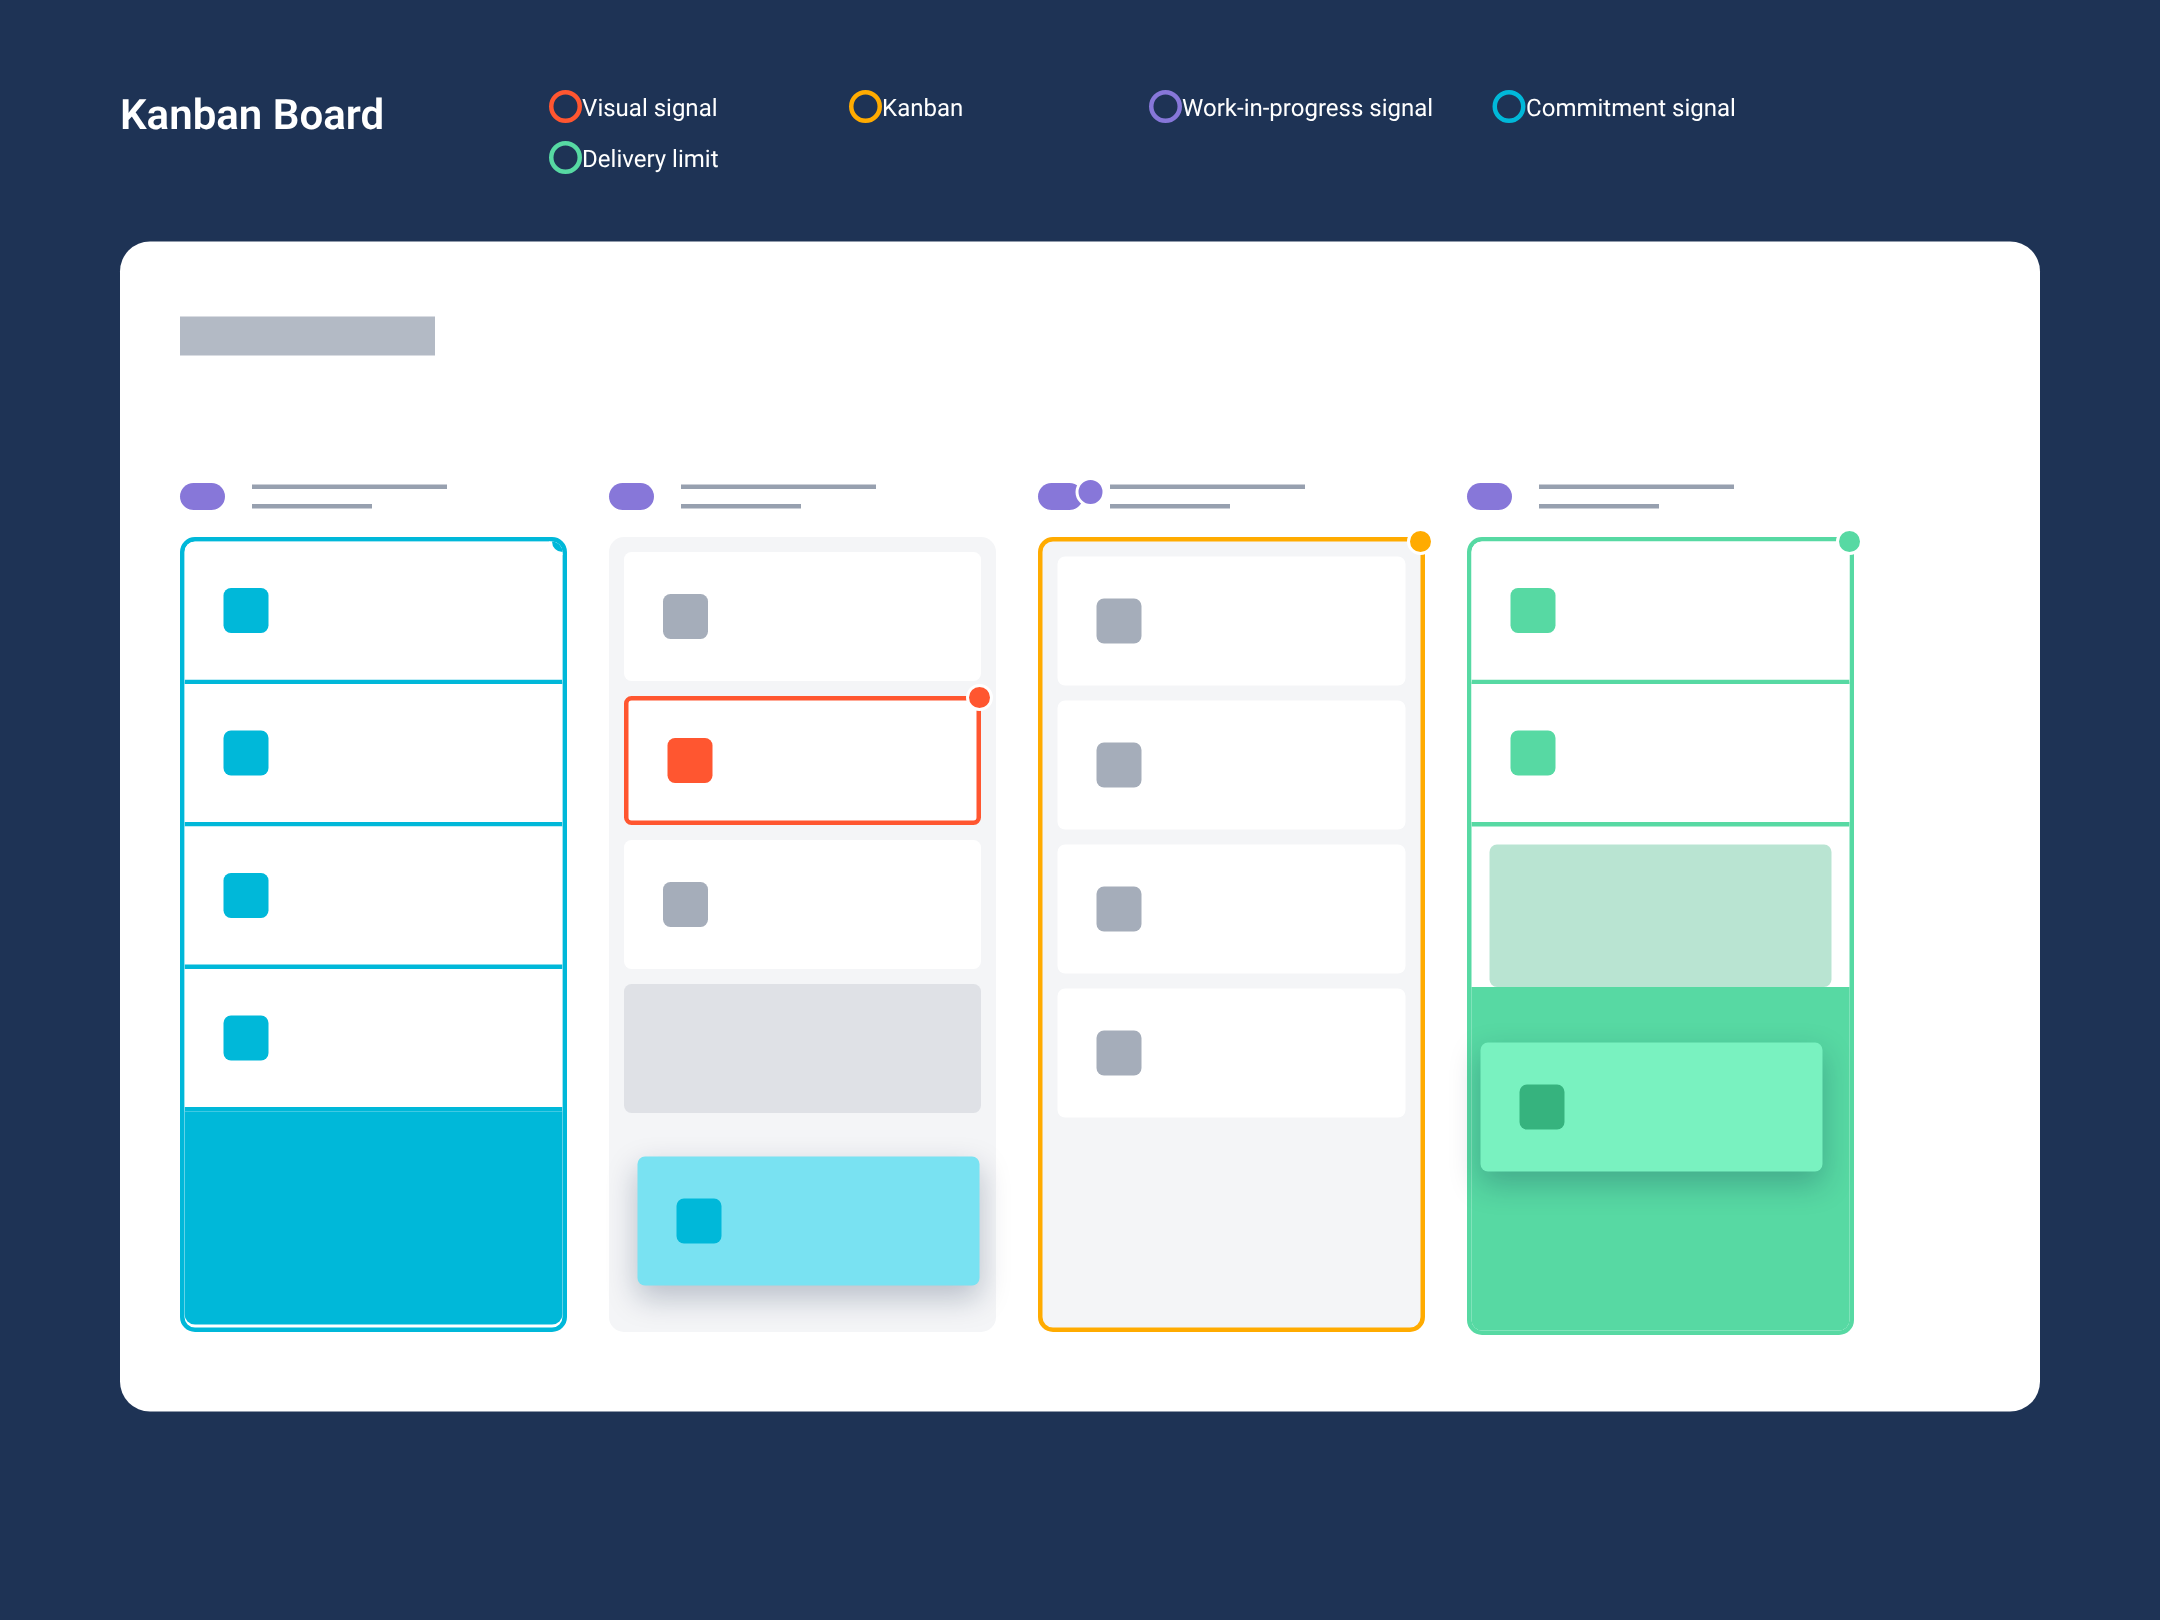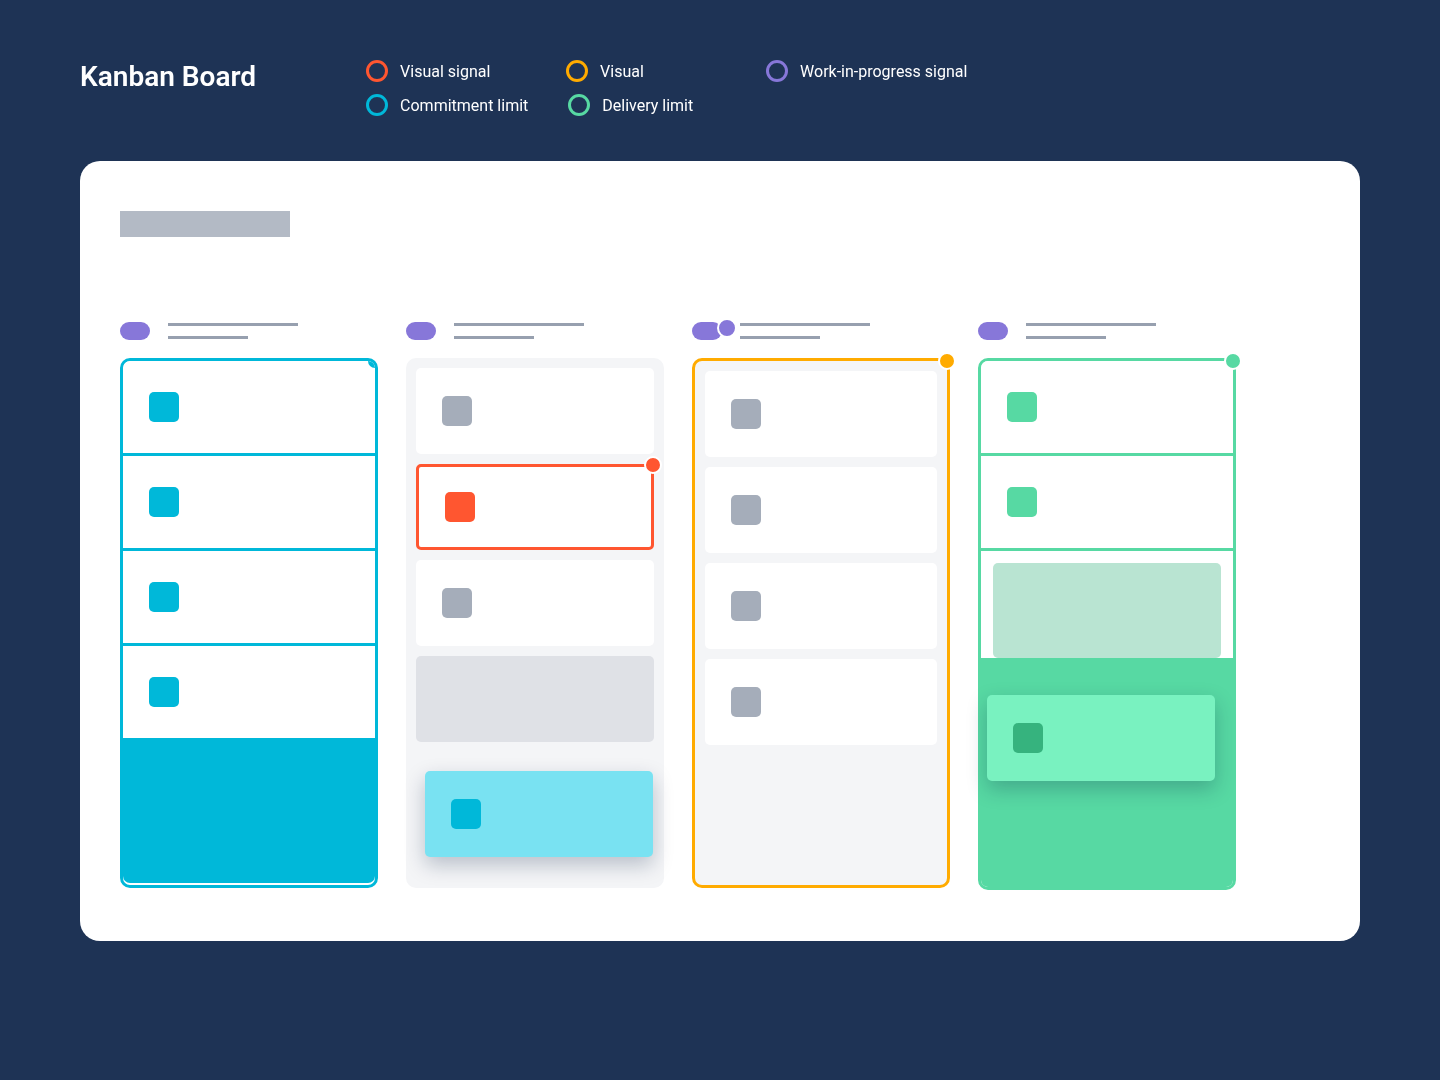--- a/index.html
+++ b/index.html
@@ -24,21 +24,20 @@
     }
     .legend {
       display: flex;
       flex-wrap: wrap;
       gap: 12px 40px;
       max-width: 800px;
     }
     .legend-item {
       display: flex;
       align-items: center;
-      gap: 12px;
       min-width: 160px;
     }
     .legend-circle {
       width: 22px;
       height: 22px;
       border-radius: 50%;
       border: 3px solid;
       flex-shrink: 0;
     }
     .legend-label {
@@ -239,29 +238,29 @@
 
 <div class="header">
   <div class="title">Kanban Board</div>
   <div class="legend">
     <div class="legend-item">
       <div class="legend-circle" style="border-color:#ff5630"></div>
       <div class="legend-label">Visual signal</div>
     </div>
     <div class="legend-item">
       <div class="legend-circle" style="border-color:#ffab00"></div>
-      <div class="legend-label">Visual</div>
+      <div class="legend-label">Kanban</div>
     </div>
     <div class="legend-item">
       <div class="legend-circle" style="border-color:#8777d9"></div>
       <div class="legend-label">Work-in-progress signal</div>
     </div>
     <div class="legend-item">
       <div class="legend-circle" style="border-color:#00b8d9"></div>
-      <div class="legend-label">Commitment limit</div>
+      <div class="legend-label">Commitment signal</div>
     </div>
     <div class="legend-item">
       <div class="legend-circle" style="border-color:#57d9a3"></div>
       <div class="legend-label">Delivery limit</div>
     </div>
   </div>
 </div>
 
 <div class="board">
   <div class="board-title-bar"></div>

